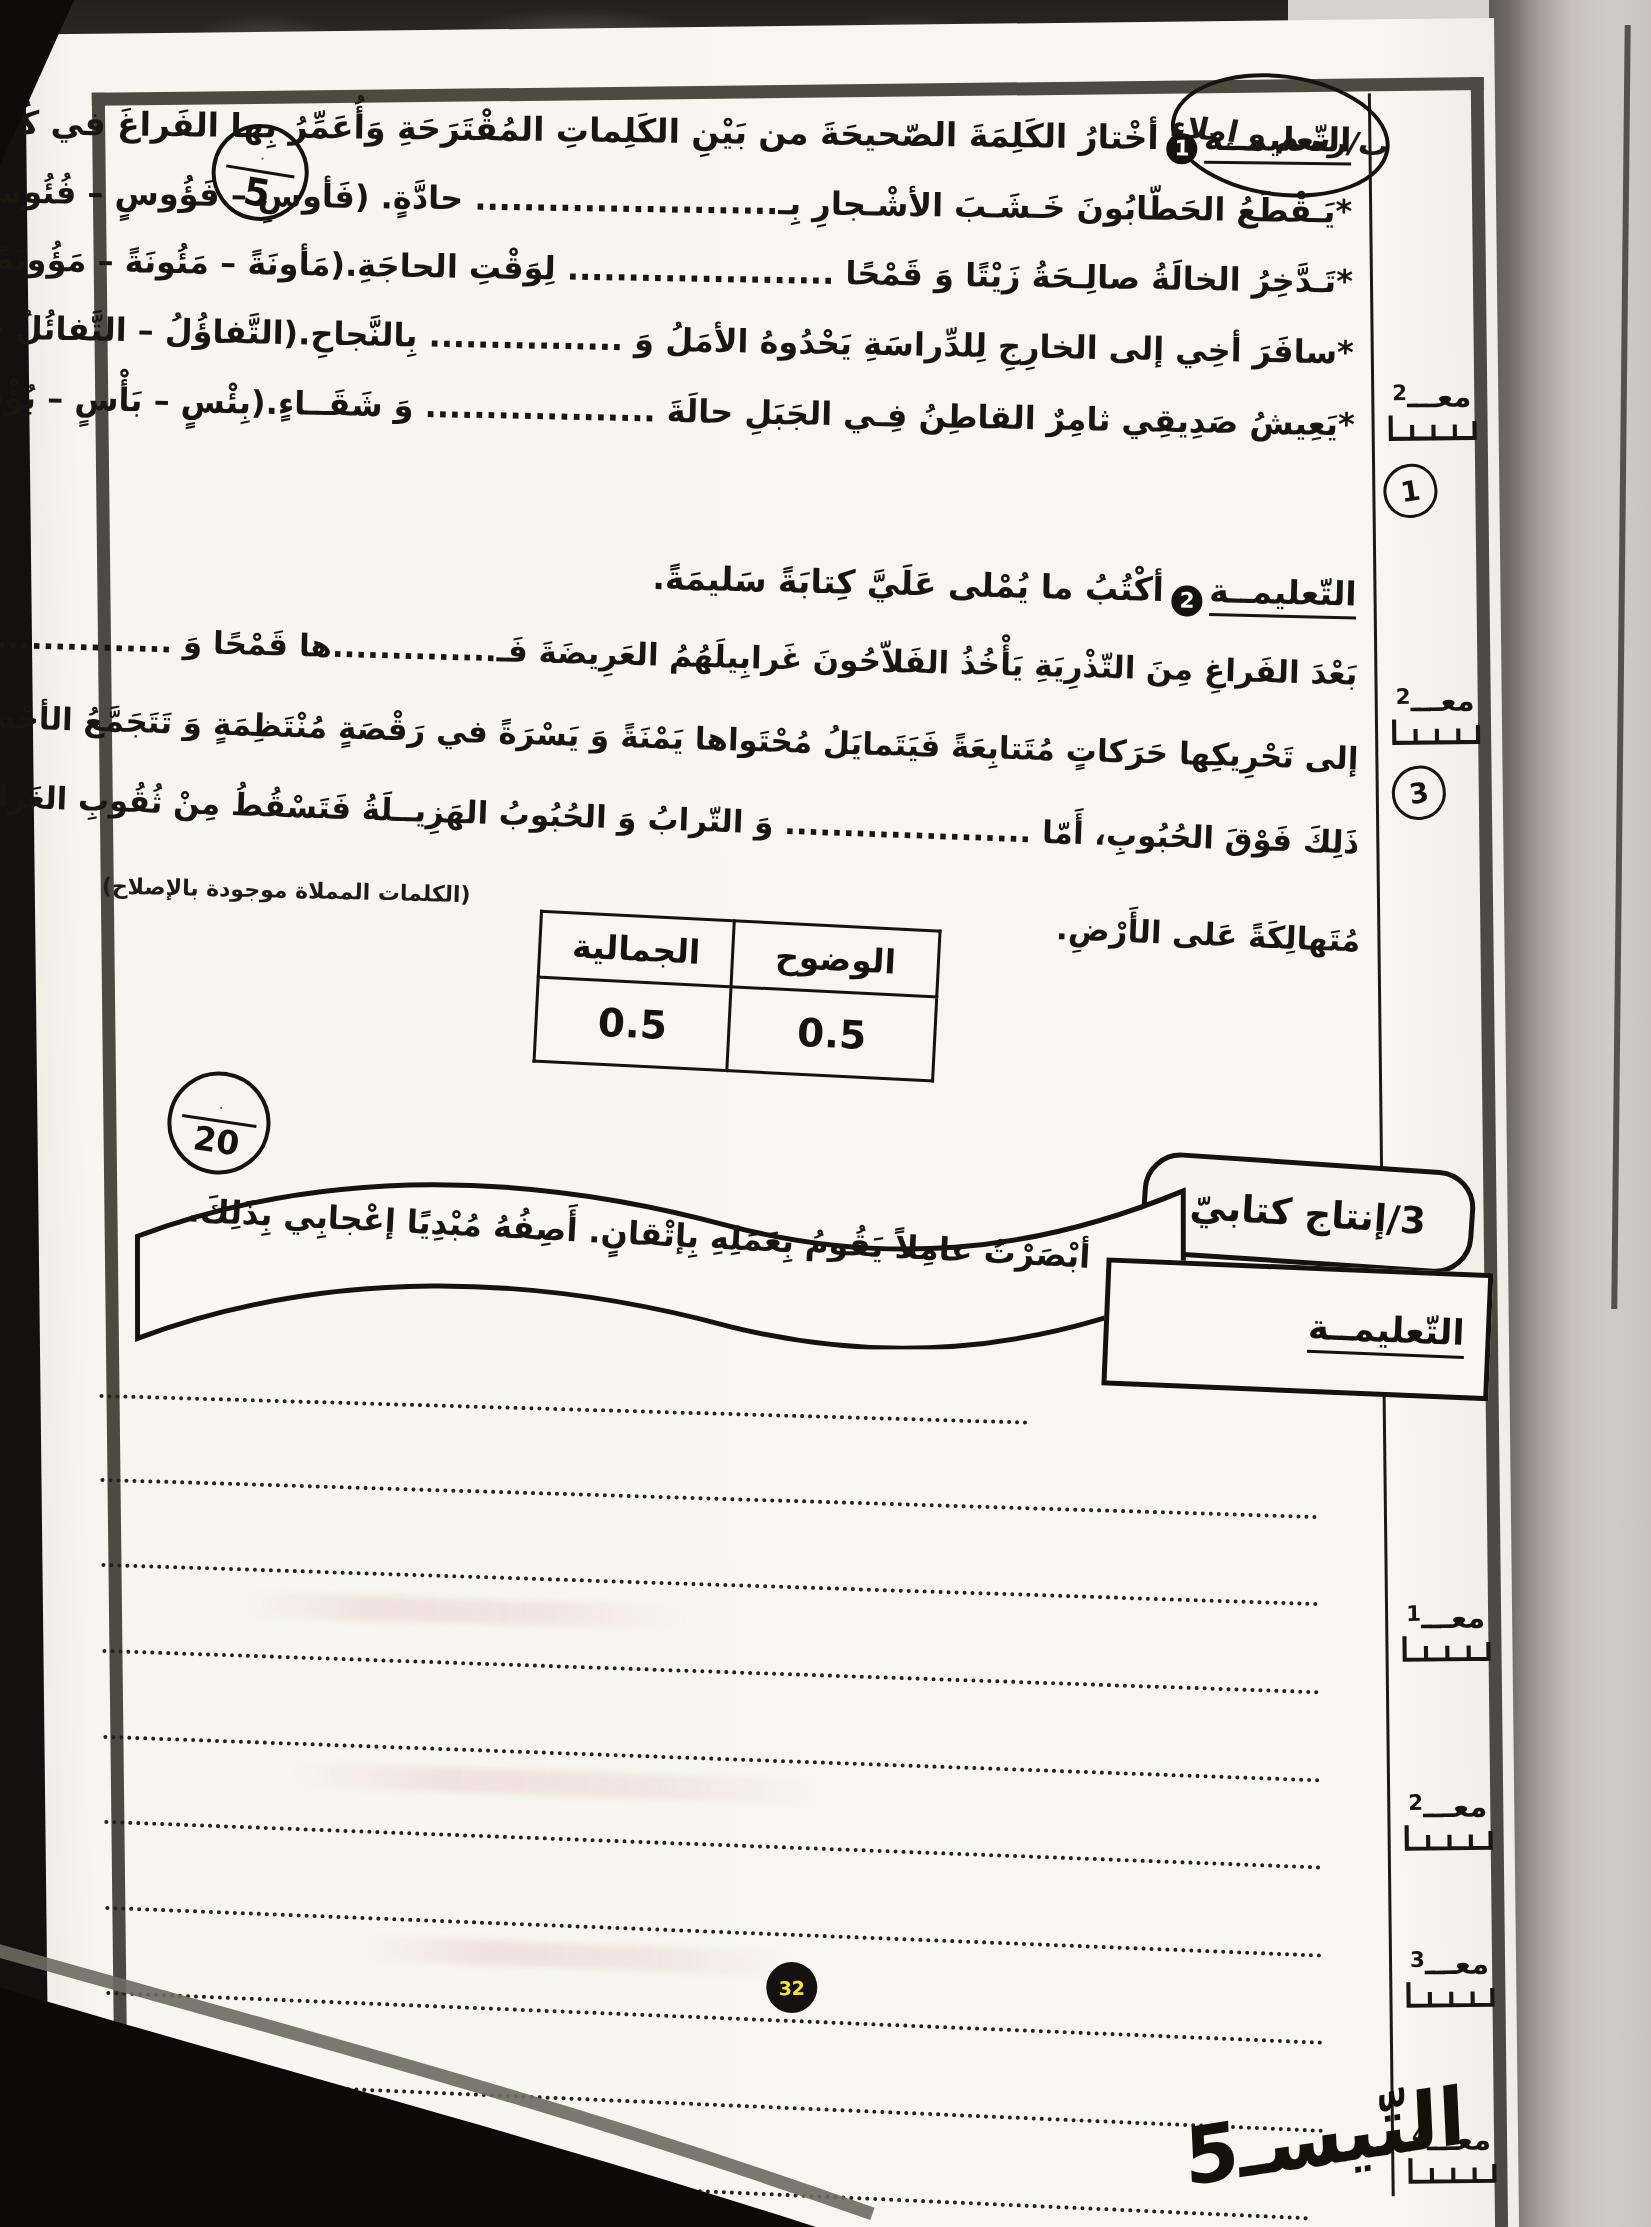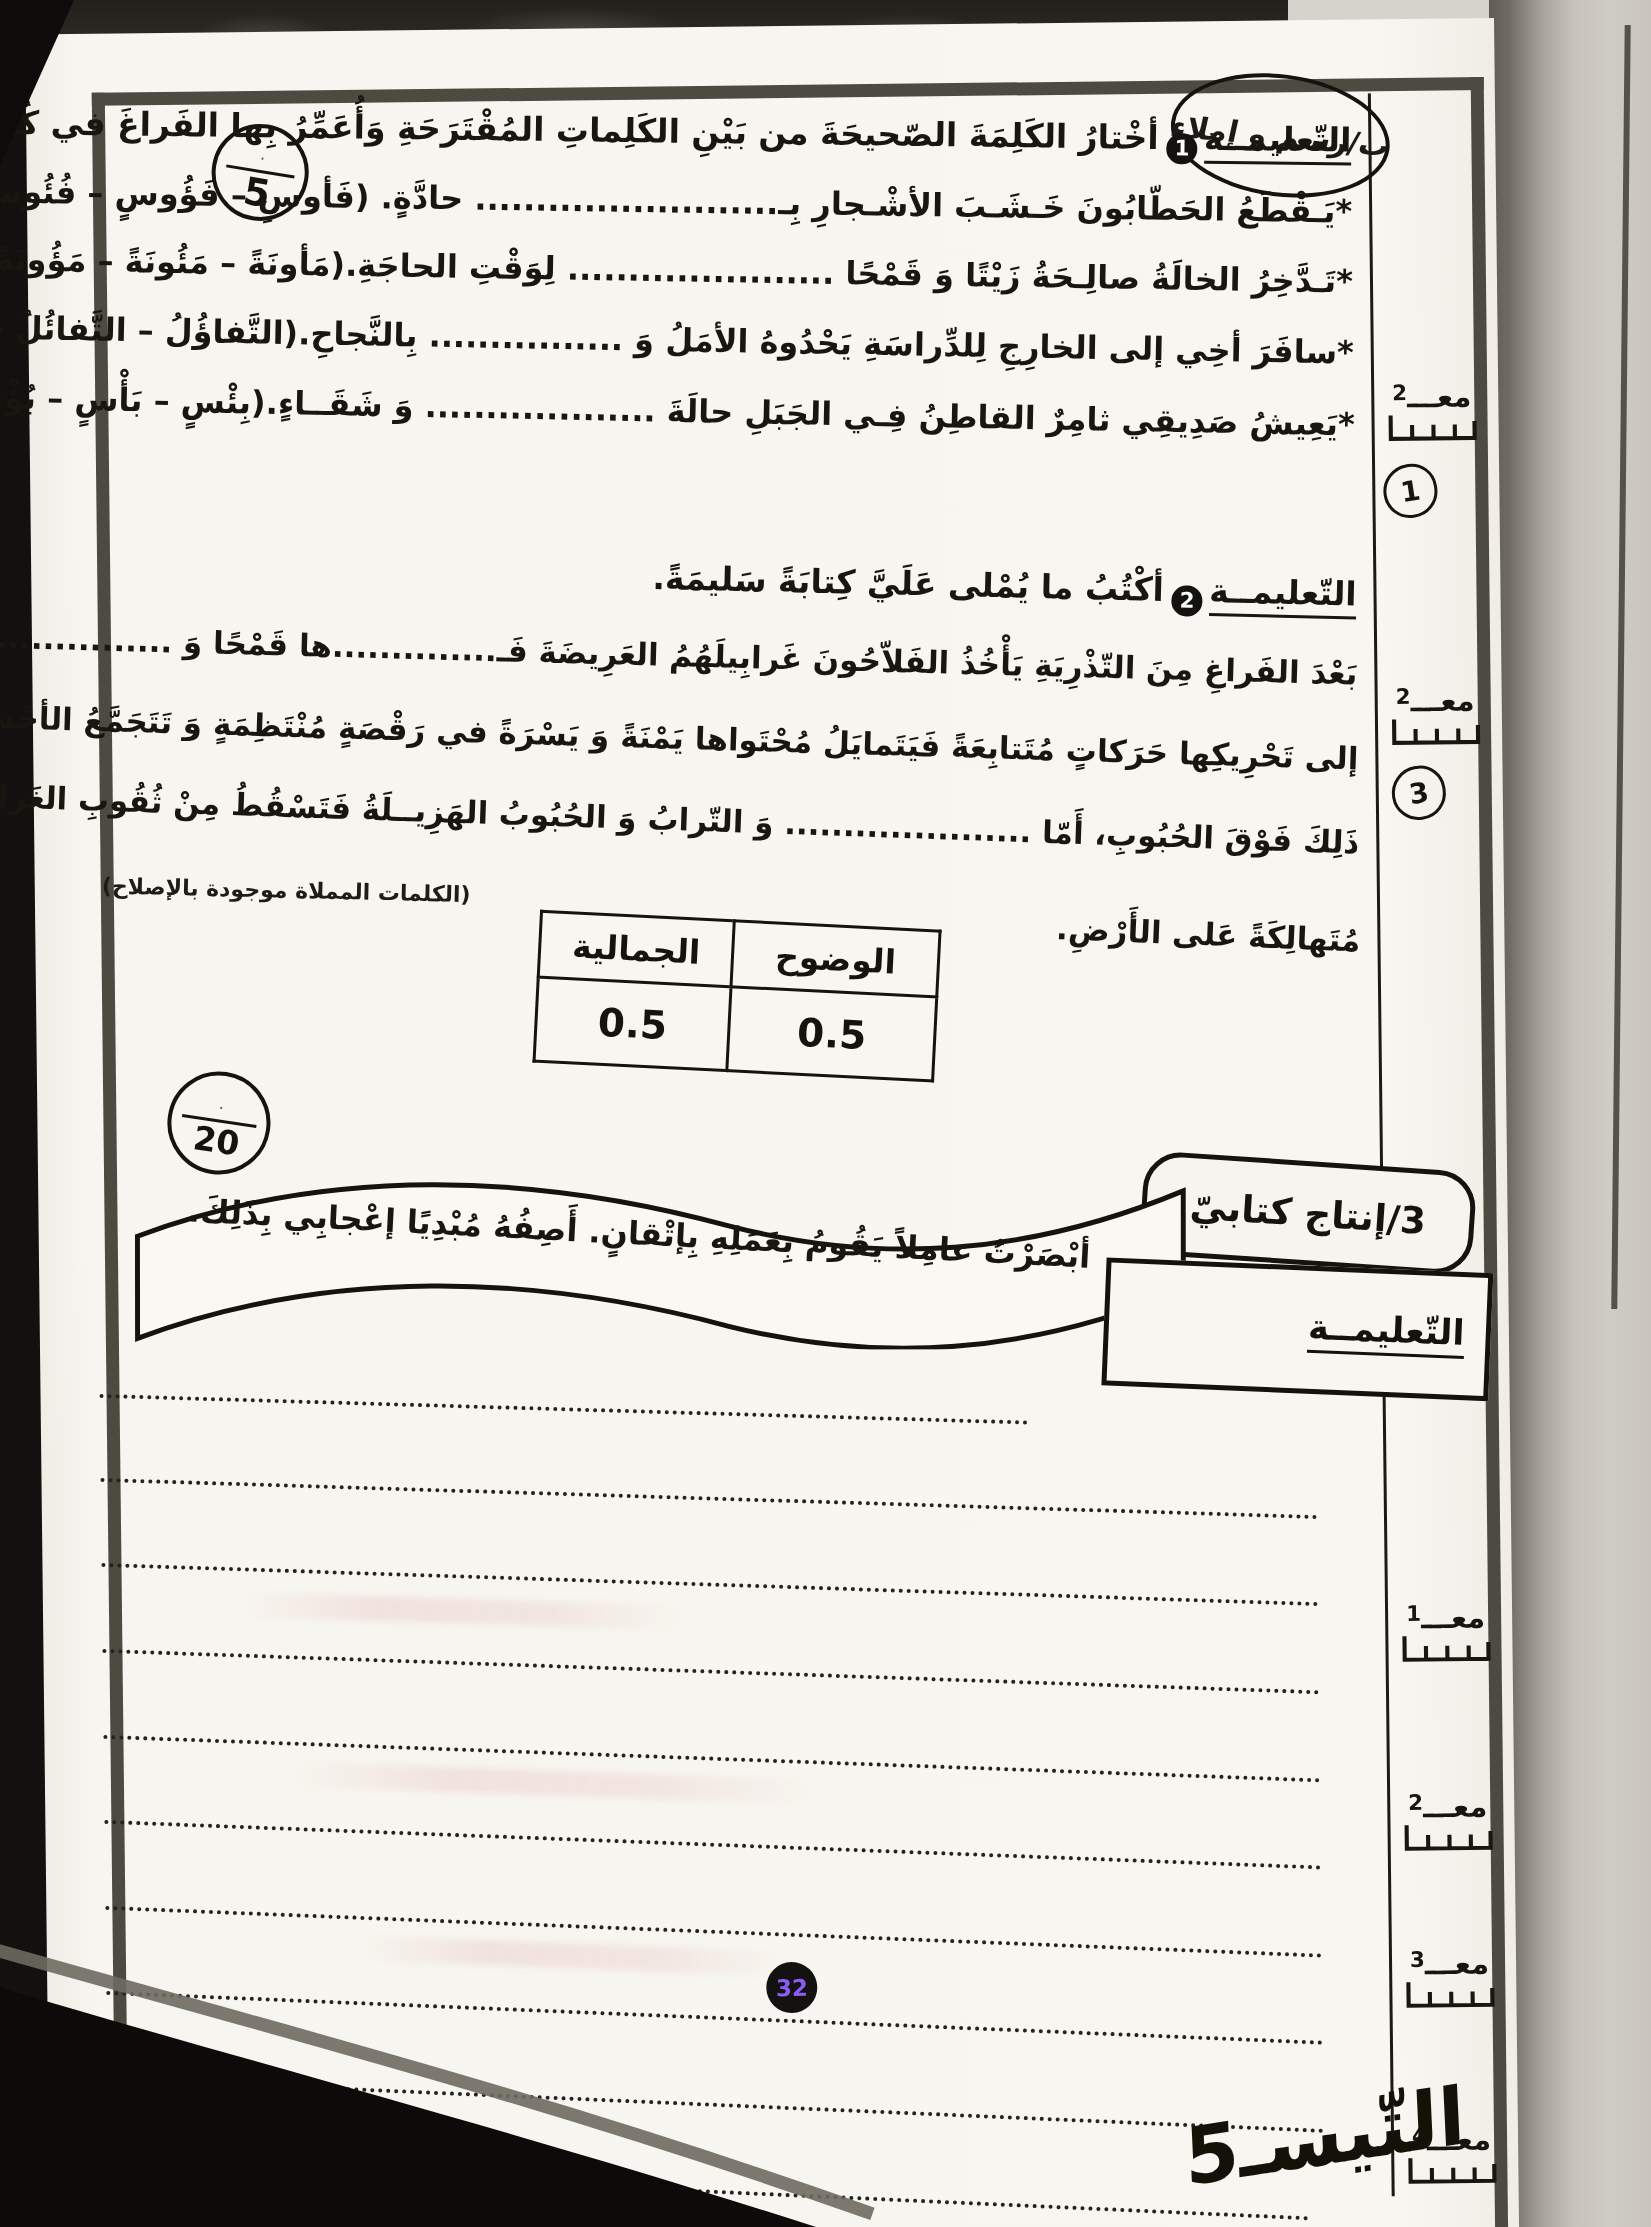--- a/index.html
+++ b/index.html
@@ -84,21 +84,21 @@
   .mark .mword{font-weight:bold;font-size:29px;line-height:1;}
   .mark .mnum{font-weight:bold;font-size:21.4px;vertical-align:7.4px;}
   .comb{display:block;margin:1.6px auto 0;}
   .comb path{stroke:#17160f;stroke-width:5;fill:none;stroke-linecap:square;}
   .circ{position:absolute;width:48px;height:48px;border:3.7px solid #15140e;border-radius:52% 48% 50% 50%;
     display:flex;align-items:center;justify-content:center;font-weight:bold;font-size:28px;color:#15140e;
     transform:rotate(-8deg);}
 
   
   .pagenum{position:absolute;left:719px;top:1936px;width:51px;height:51px;border-radius:50%;background:#131210;
-    color:#8b5cf6;font-weight:bold;font-size:23px;display:flex;align-items:center;justify-content:center;}
+    color:#fde047;font-weight:bold;font-size:19px;display:flex;align-items:center;justify-content:center;}
   .logo{position:absolute;left:1134px;top:2071px;font-weight:bold;font-size:79px;color:#131108;
     transform:rotate(-8deg) skewX(-6deg);direction:rtl;white-space:nowrap;}
 
   
   .smudge{position:absolute;height:25px;border-radius:13px;filter:blur(3.3px);
     background:linear-gradient(90deg,rgba(210,125,125,0),rgba(210,125,125,.16) 30%,rgba(205,120,120,.12) 70%,rgba(210,125,125,0));}
 
   
   .bottom-svg{position:absolute;left:0;top:0;pointer-events:none;}
 </style>

